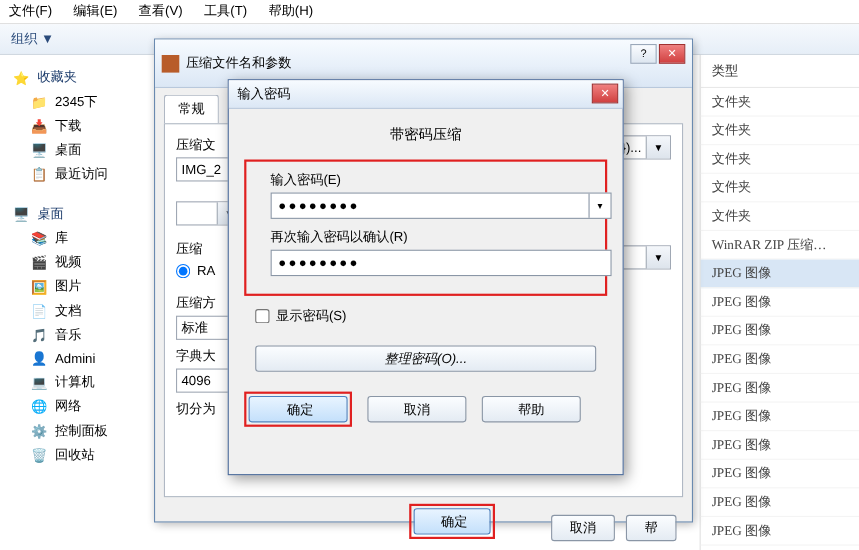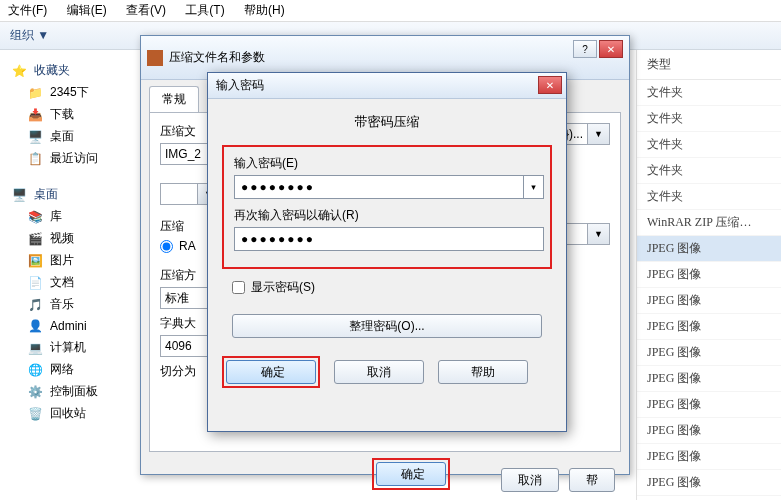--- a/index.html
+++ b/index.html
@@ -44,29 +44,29 @@
 .btn.primary { background: linear-gradient(#e8f4ff,#c4e0fb); border-color: #4a80c0; padding-left: 20px; }
 
 .bottombtns { display: flex; justify-content: flex-end; gap: 10px; padding: 8px 14px; }
 
 
 .dlg2 { position: absolute; left: 207px; top: 72px; width: 360px; height: 360px; background: #f0f0f0; border: 1px solid #4a6a9a; box-shadow: 3px 3px 12px rgba(0,0,0,0.4); z-index: 10; }
 .titlebar2 { background: linear-gradient(#f7fbff, #dbe7f5); height: 26px; display: flex; align-items: center; padding: 0 8px; border-bottom: 1px solid #b8c8dc; position: relative; }
 .dlg2-body { padding: 10px 14px; }
 .dlg2-title { text-align: center; margin: 4px 0 14px 0; font-size: 13px; }
 
-.redbox { border: 2px solid #e02020; padding: 8px 10px; margin-bottom: 10px; }
+.redbox { border: 2px solid #e02020; padding: 8px 22px; margin-bottom: 10px; }
 .pwfield { width: 310px; height: 24px; border: 1px solid #8a96a6; background: #fff; padding: 0 6px; display: flex; align-items: center; position: relative; margin-top: 2px; margin-bottom: 8px; }
 .pwfield .dots { letter-spacing: 2px; font-weight: bold; }
 .pwfield .arrow { position: absolute; right: 0; top: 0; width: 20px; height: 22px; border-left: 1px solid #8a96a6; display: flex; align-items: center; justify-content: center; font-size: 9px; }
 
 .chk { display: flex; align-items: center; margin: 4px 0 4px 10px; }
 .chk input { margin-right: 6px; }
 
-.widebtn { width: 310px; height: 24px; border: 1px solid #8a96a6; background: linear-gradient(#fbfdff,#e4ebf3); border-radius: 3px; margin: 6px auto 0; display: block; }
+.widebtn { width: 310px; height: 24px; border: 1px solid #8a96a6; background: linear-gradient(#fbfdff,#e4ebf3); border-radius: 3px; margin: 6px auto 0; display: block; font-style: italic; }
 
 .dlg2-btns { display: flex; gap: 14px; padding: 8px 14px; align-items: center; }
 .redwrap { border: 2px solid #e02020; padding: 2px; display: inline-block; }
 
 .outer-redwrap { position: absolute; left: 372px; bottom: 10px; border: 2px solid #e02020; padding: 2px; z-index: 5; }
 </style>
 </head>
 <body>
 
 <div class="menubar">

